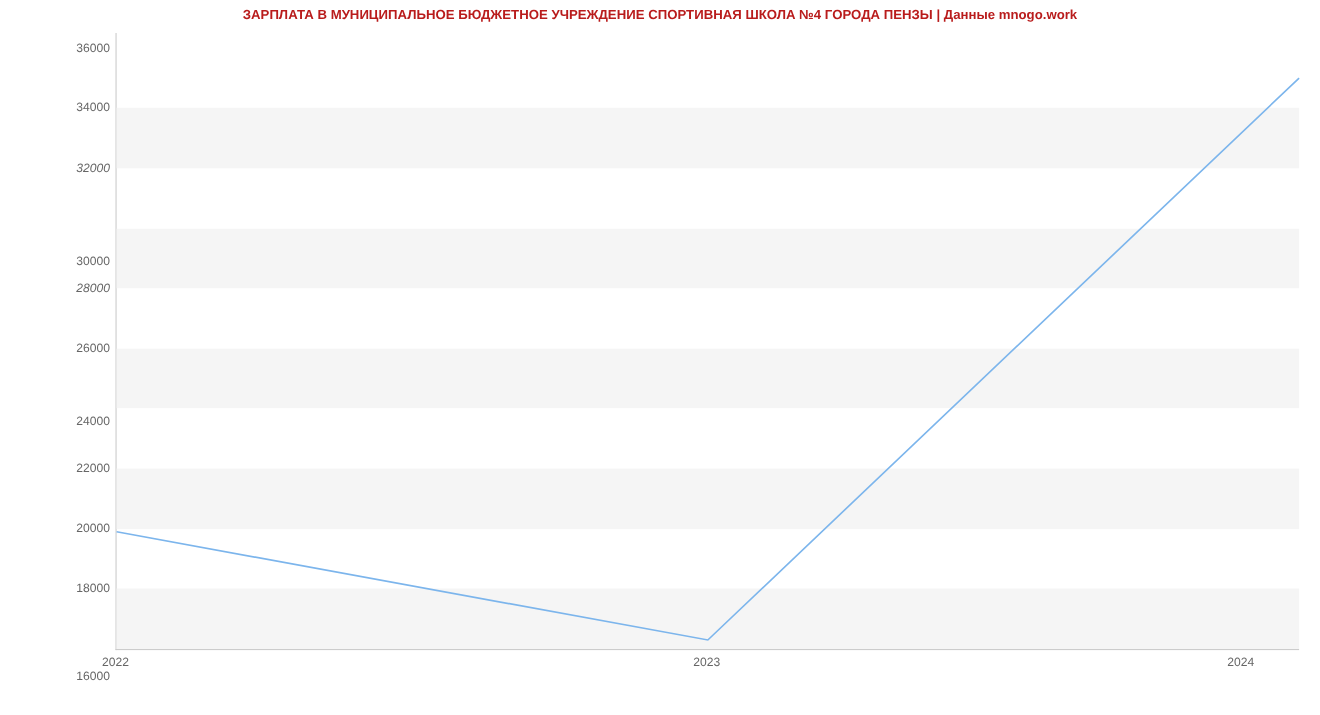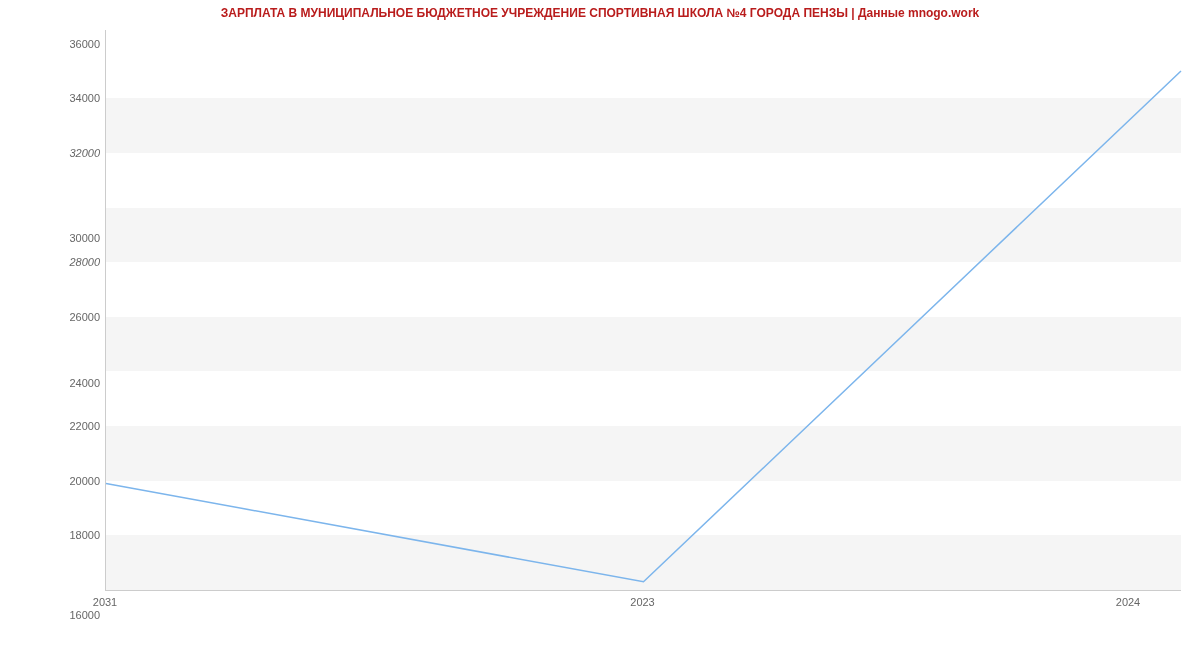--- a/index.html
+++ b/index.html
@@ -90,16 +90,16 @@
     <div class="y-tick" style="top: 535.366px;">18000</div>
     <div class="y-tick" style="top: 480.732px;">20000</div>
     <div class="y-tick" style="top: 426.098px;">22000</div>
     <div class="y-tick" style="top: 371.463px; margin-top: 12px;">24000</div>
     <div class="y-tick" style="top: 316.829px;">26000</div>
     <div class="y-tick" style="top: 262.195px; font-style: italic;">28000</div>
     <div class="y-tick" style="top: 207.561px; margin-top: 30px;">30000</div>
     <div class="y-tick" style="top: 152.927px; font-style: italic;">32000</div>
     <div class="y-tick" style="top: 98.2927px;">34000</div>
     <div class="y-tick" style="top: 43.6585px;">36000</div>
-    <div class="x-tick" style="left: 105px;">2031</div>
+    <div class="x-tick" style="left: 105px;">2022</div>
     <div class="x-tick" style="left: 642.5px;">2023</div>
     <div class="x-tick" style="left: 1128px;">2024</div>
   </div>
 
 </body></html>

